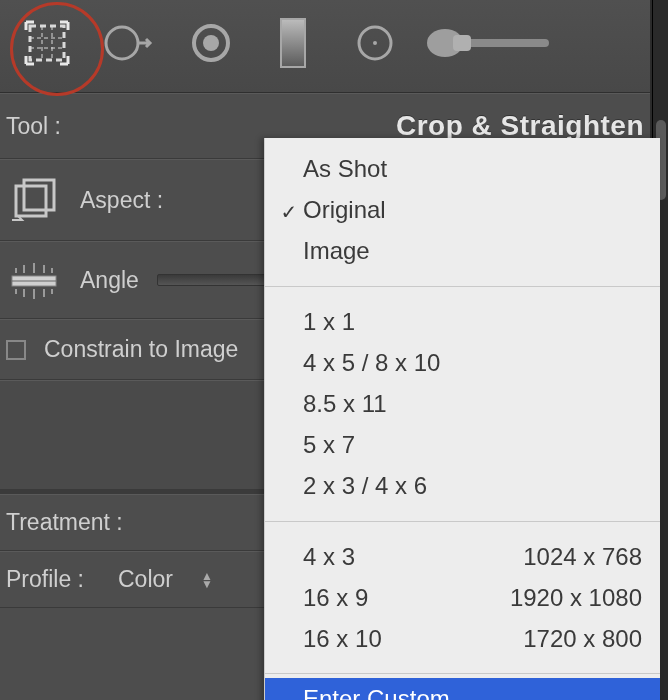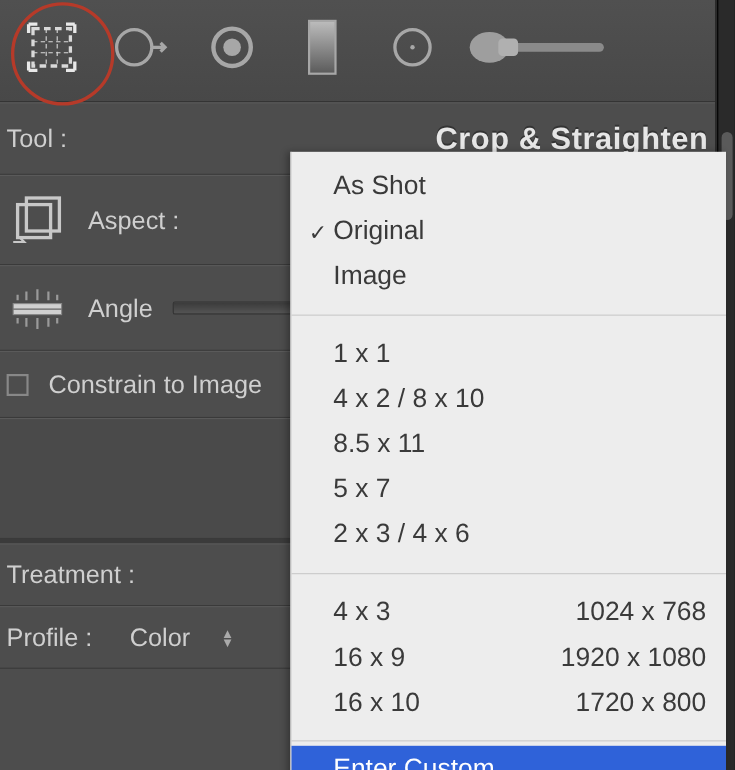--- a/index.html
+++ b/index.html
@@ -265,21 +265,21 @@
     </div>
   </div>
   <div class="menu-sep"></div>
   <div class="menu-group">
     <div class="menu-item">
         <span class="check"></span>
         <span>1 x 1</span>
       </div>
     <div class="menu-item">
         <span class="check"></span>
-        <span>4 x 2  /  8 x 10</span>
+        <span>4 x 5  /  8 x 10</span>
       </div>
     <div class="menu-item">
         <span class="check"></span>
         <span>8.5 x 11</span>
       </div>
     <div class="menu-item">
         <span class="check"></span>
         <span>5 x 7</span>
       </div>
     <div class="menu-item">

